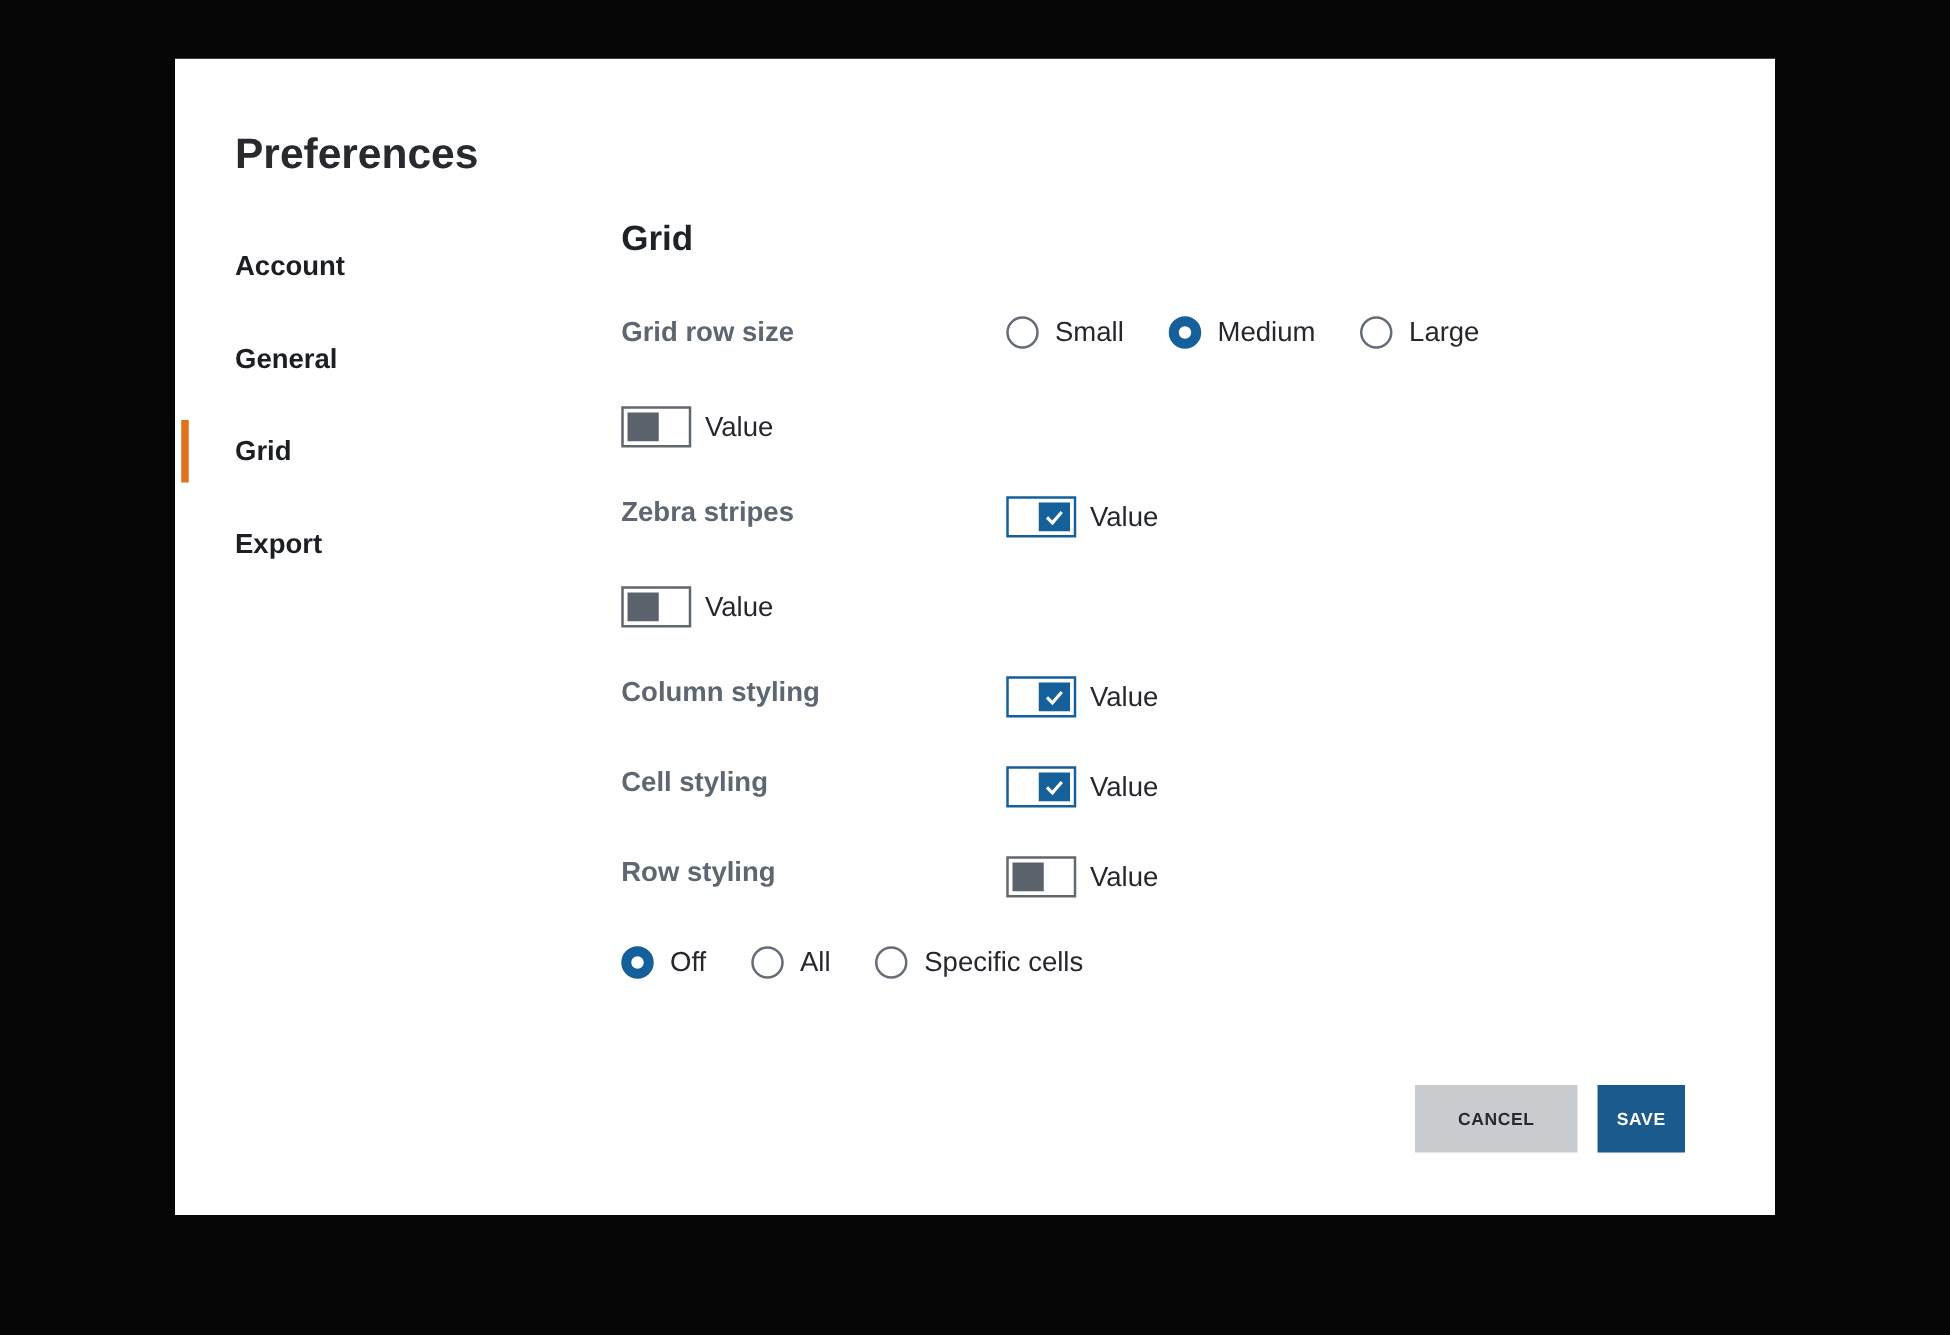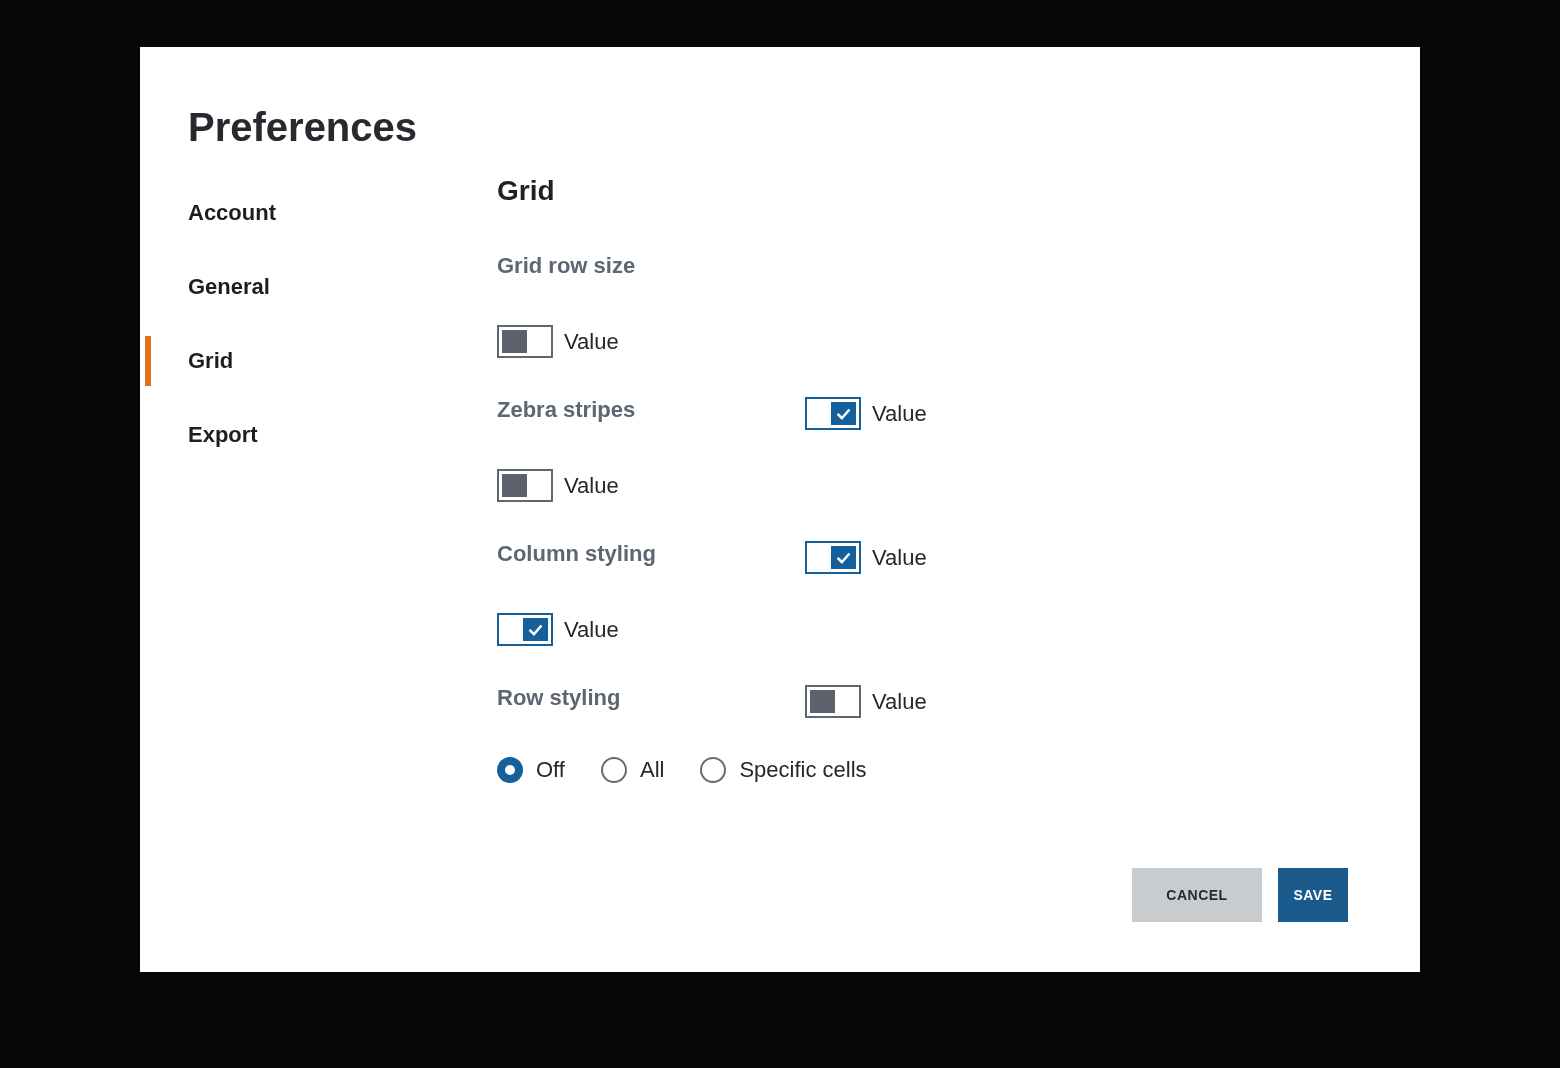--- a/index.html
+++ b/index.html
@@ -18,21 +18,21 @@
     width:1560px;height:1068px;position:relative;overflow:hidden;
     background:#060606;
     font-family:"Liberation Sans", sans-serif;
   }
   .dialog{
     position:absolute;left:140px;top:47px;width:1280px;height:925px;
     background:#ffffff;
   }
   .dialog-title{
     position:absolute;left:48px;top:56px;margin:0;
-    font-size:40px;font-weight:600;color:#26292E;line-height:1.2;
+    font-size:34px;font-weight:600;color:#26292E;line-height:1.2;
   }
   
   .sidebar{position:absolute;left:0;top:129px;width:340px;}
   .side-item{
     position:relative;height:74px;display:flex;align-items:center;
     padding-left:48px;cursor:pointer;
     font-size:22px;font-weight:600;color:#1B1E23;
   }
   .side-item.active::before{
     content:"";position:absolute;left:5px;top:12px;bottom:12px;width:6px;
@@ -103,20 +103,34 @@
       <div class="side-item">
         <span>Export</span>
       </div>
     </nav>
 
   <section>
     <h2 class="panel-heading">Grid</h2>
     <div class="rows" id="rows">
         <div class="form-row">
           <span class="row-label">Grid row size</span>
+          <div class="controls">
+            <label class="radio-option">
+              <span class="radio"></span>
+              <span class="radio-text">Small</span>
+            </label>
+            <label class="radio-option">
+              <span class="radio checked"></span>
+              <span class="radio-text">Medium</span>
+            </label>
+            <label class="radio-option">
+              <span class="radio"></span>
+              <span class="radio-text">Large</span>
+            </label>
+          </div>
         </div>
         <div class="form-row">
           <div class="controls">
             <span class="toggle-wrap">
               <span class="toggle">
                 <span class="knob"></span>
               </span>
               <span class="value-text">Value</span>
             </span>
           </div>
@@ -155,20 +169,21 @@
                   <svg width="19" height="19" viewBox="0 0 24 24">
                     <path d="M4.5 12.5l5.5 5.5 9.5-11" stroke="#ffffff" stroke-width="3.2" fill="none"></path>
                   </svg>
                 </span>
               </span>
               <span class="value-text">Value</span>
             </span>
           </div>
         </div>
         <div class="form-row">
+          <span class="row-label">Cell styling</span>
           <div class="controls">
             <span class="toggle-wrap">
               <span class="toggle checked">
                 <span class="knob">
                   <svg width="19" height="19" viewBox="0 0 24 24">
                     <path d="M4.5 12.5l5.5 5.5 9.5-11" stroke="#ffffff" stroke-width="3.2" fill="none"></path>
                   </svg>
                 </span>
               </span>
               <span class="value-text">Value</span>

